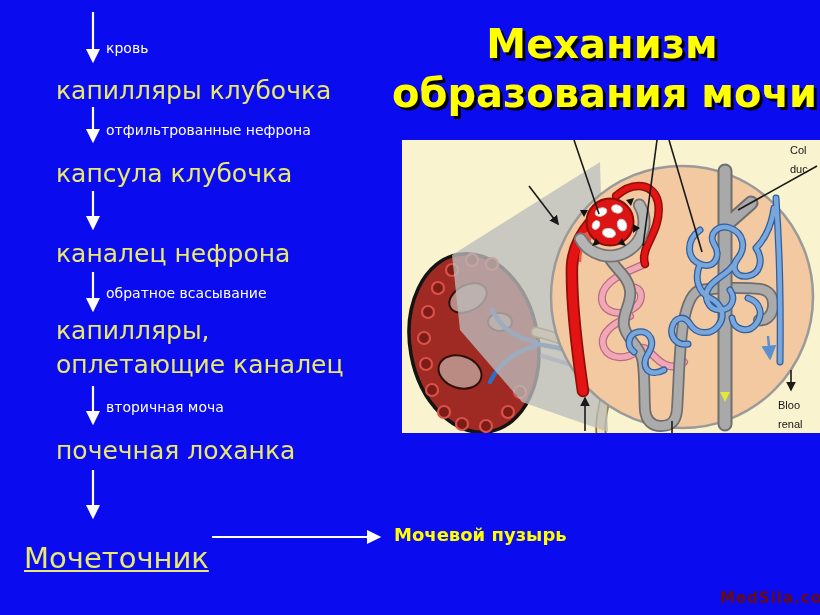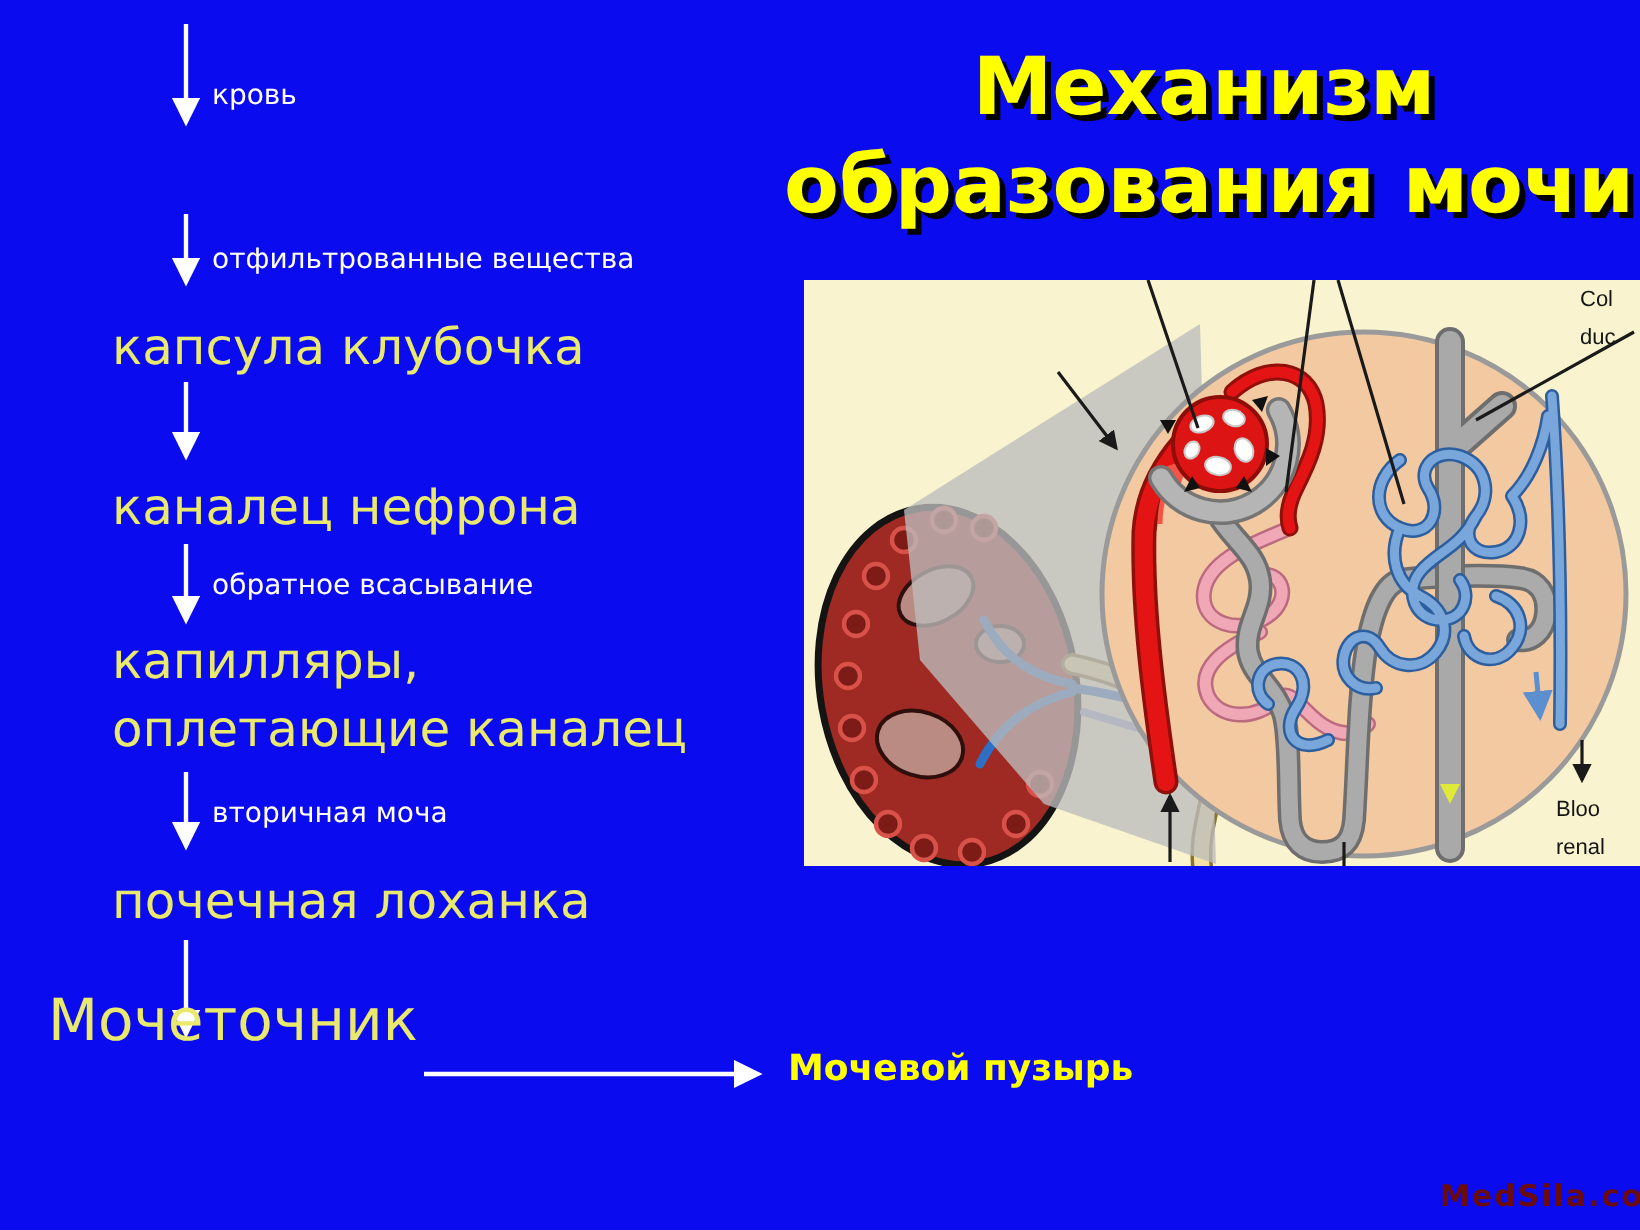--- a/index.html
+++ b/index.html
@@ -48,31 +48,32 @@
       <line x1="212" y1="537" x2="378" y2="537" marker-end="url(#wa)"></line>
     </g>
   </svg>
 
   <div class="abs title">
     <div>Механизм</div>
     <div>образования мочи</div>
   </div>
 
   <div class="abs edge-label" style="left:106px;top:40px;">кровь</div>
-  <div class="abs edge-label" style="left:106px;top:122px;">отфильтрованные вещества</div>
+  <div class="abs node" style="left:56px;top:74px;">капилляры клубочка</div>
+  <div class="abs edge-label" style="left:106px;top:122px;">отфильтрованные нефрона</div>
   <div class="abs node" style="left:56px;top:157px;">капсула клубочка</div>
   <div class="abs node" style="left:56px;top:237px;">каналец нефрона</div>
   <div class="abs edge-label" style="left:106px;top:285px;">обратное всасывание</div>
   <div class="abs node" style="left:56px;top:314px;">
     <div>капилляры,</div>
     <div>оплетающие каналец</div>
   </div>
   <div class="abs edge-label" style="left:106px;top:399px;">вторичная моча</div>
   <div class="abs node" style="left:56px;top:434px;">почечная лоханка</div>
-  <div class="abs node-big" style="left:24px;top:493px;">Мочеточник</div>
+  <div class="abs node-big" style="left:24px;top:541px;text-decoration:underline;">Мочеточник</div>
   <div class="abs bladder" style="left:394px;top:524px;">Мочевой пузырь</div>
 
   <div class="abs panel">
     <svg width="418" height="293" viewBox="0 0 418 293">
       <defs>
         <marker id="ba" markerWidth="9" markerHeight="9" refX="5" refY="3" orient="auto">
           <path d="M0,0 L6,3 L0,6 Z" fill="#1a1a1a"></path>
         </marker>
         <marker id="bla" markerWidth="9" markerHeight="9" refX="5" refY="3" orient="auto">
           <path d="M0,0 L6,3 L0,6 Z" fill="#5b8fd0"></path>

